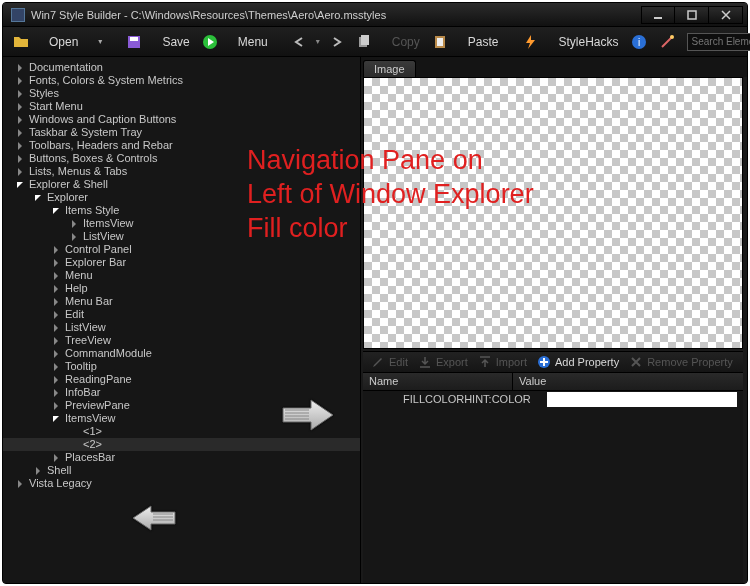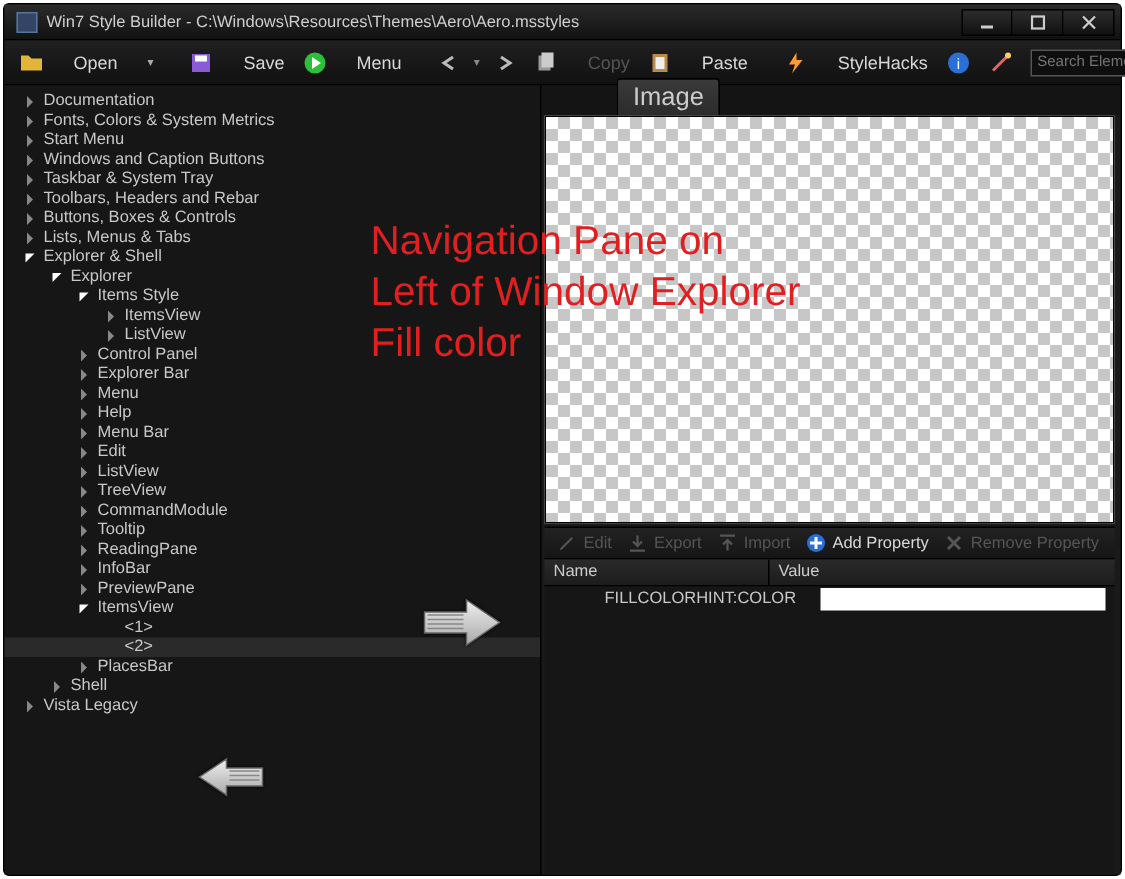--- a/index.html
+++ b/index.html
@@ -61,23 +61,23 @@
   .lbl { white-space:nowrap; }
   .indent-0 { padding-left:12px; }
   .indent-1 { padding-left:30px; }
   .indent-2 { padding-left:48px; }
   .indent-3 { padding-left:66px; }
   .row.selected { background:#2a2a2a; }
   
   .right-pane { flex:1; background:#1a1a1a; display:flex; flex-direction:column; }
   .img-tab-row { height:20px; display:flex; align-items:flex-end; padding-left:2px; background:#141414; }
   .img-tab {
-    background:linear-gradient(#3a3a3a,#2b2b2b); color:#ccc; font-size:17px;
+    background:linear-gradient(#3a3a3a,#2b2b2b); color:#ccc; font-size:11px;
     padding:2px 10px; border:1px solid #000; border-bottom:none;
-    border-top-left-radius:3px; border-top-right-radius:3px;margin-left:48px;
+    border-top-left-radius:3px; border-top-right-radius:3px;
   }
   .img-area {
     height:272px; margin:0 4px 0 2px; border:1px solid #000; position:relative; overflow:hidden;
     background-color:#fff;
     background-image:
       linear-gradient(45deg,#c7c7c7 25%,transparent 25%),
       linear-gradient(-45deg,#c7c7c7 25%,transparent 25%),
       linear-gradient(45deg,transparent 75%,#c7c7c7 75%),
       linear-gradient(-45deg,transparent 75%,#c7c7c7 75%);
     background-size:16px 16px;
@@ -259,20 +259,30 @@
             </div>
           </li>
           <li>
             <div class="row indent-0">
               <span class="expander">
                 <svg viewBox="0 0 8 8">
                   <path d="M2 0 L6 4 L2 8 Z" fill="#888"></path>
                 </svg>
               </span>
               <span class="lbl">Fonts, Colors &amp; System Metrics</span>
+            </div>
+          </li>
+          <li>
+            <div class="row indent-0">
+              <span class="expander">
+                <svg viewBox="0 0 8 8">
+                  <path d="M2 0 L6 4 L2 8 Z" fill="#888"></path>
+                </svg>
+              </span>
+              <span class="lbl">Styles</span>
             </div>
           </li>
           <li>
             <div class="row indent-0">
               <span class="expander">
                 <svg viewBox="0 0 8 8">
                   <path d="M2 0 L6 4 L2 8 Z" fill="#888"></path>
                 </svg>
               </span>
               <span class="lbl">Start Menu</span>

